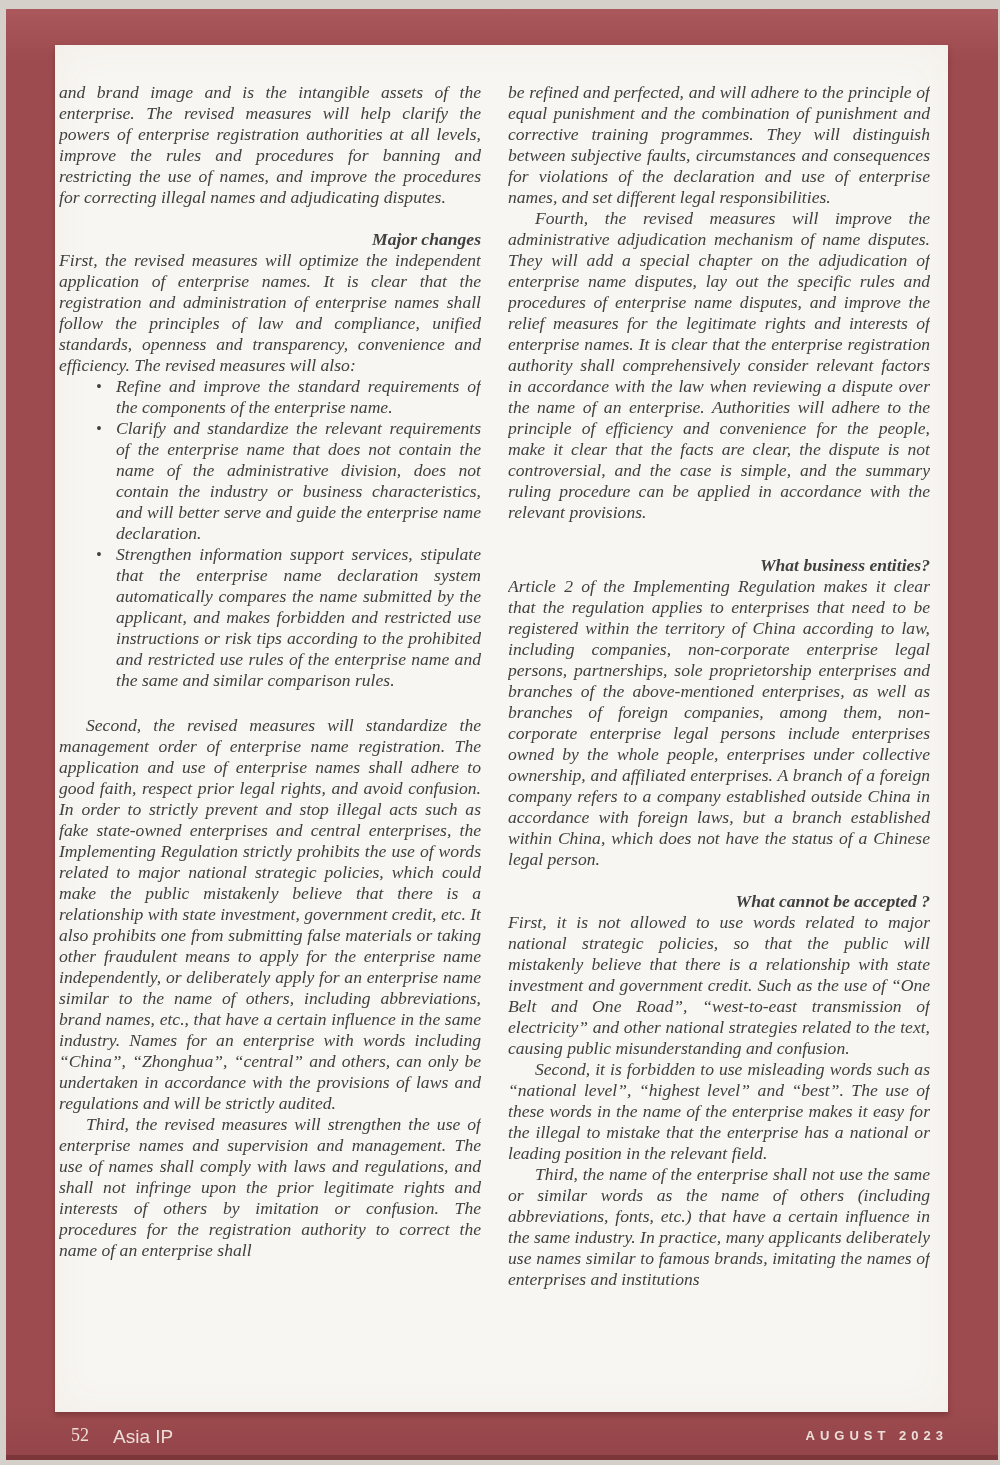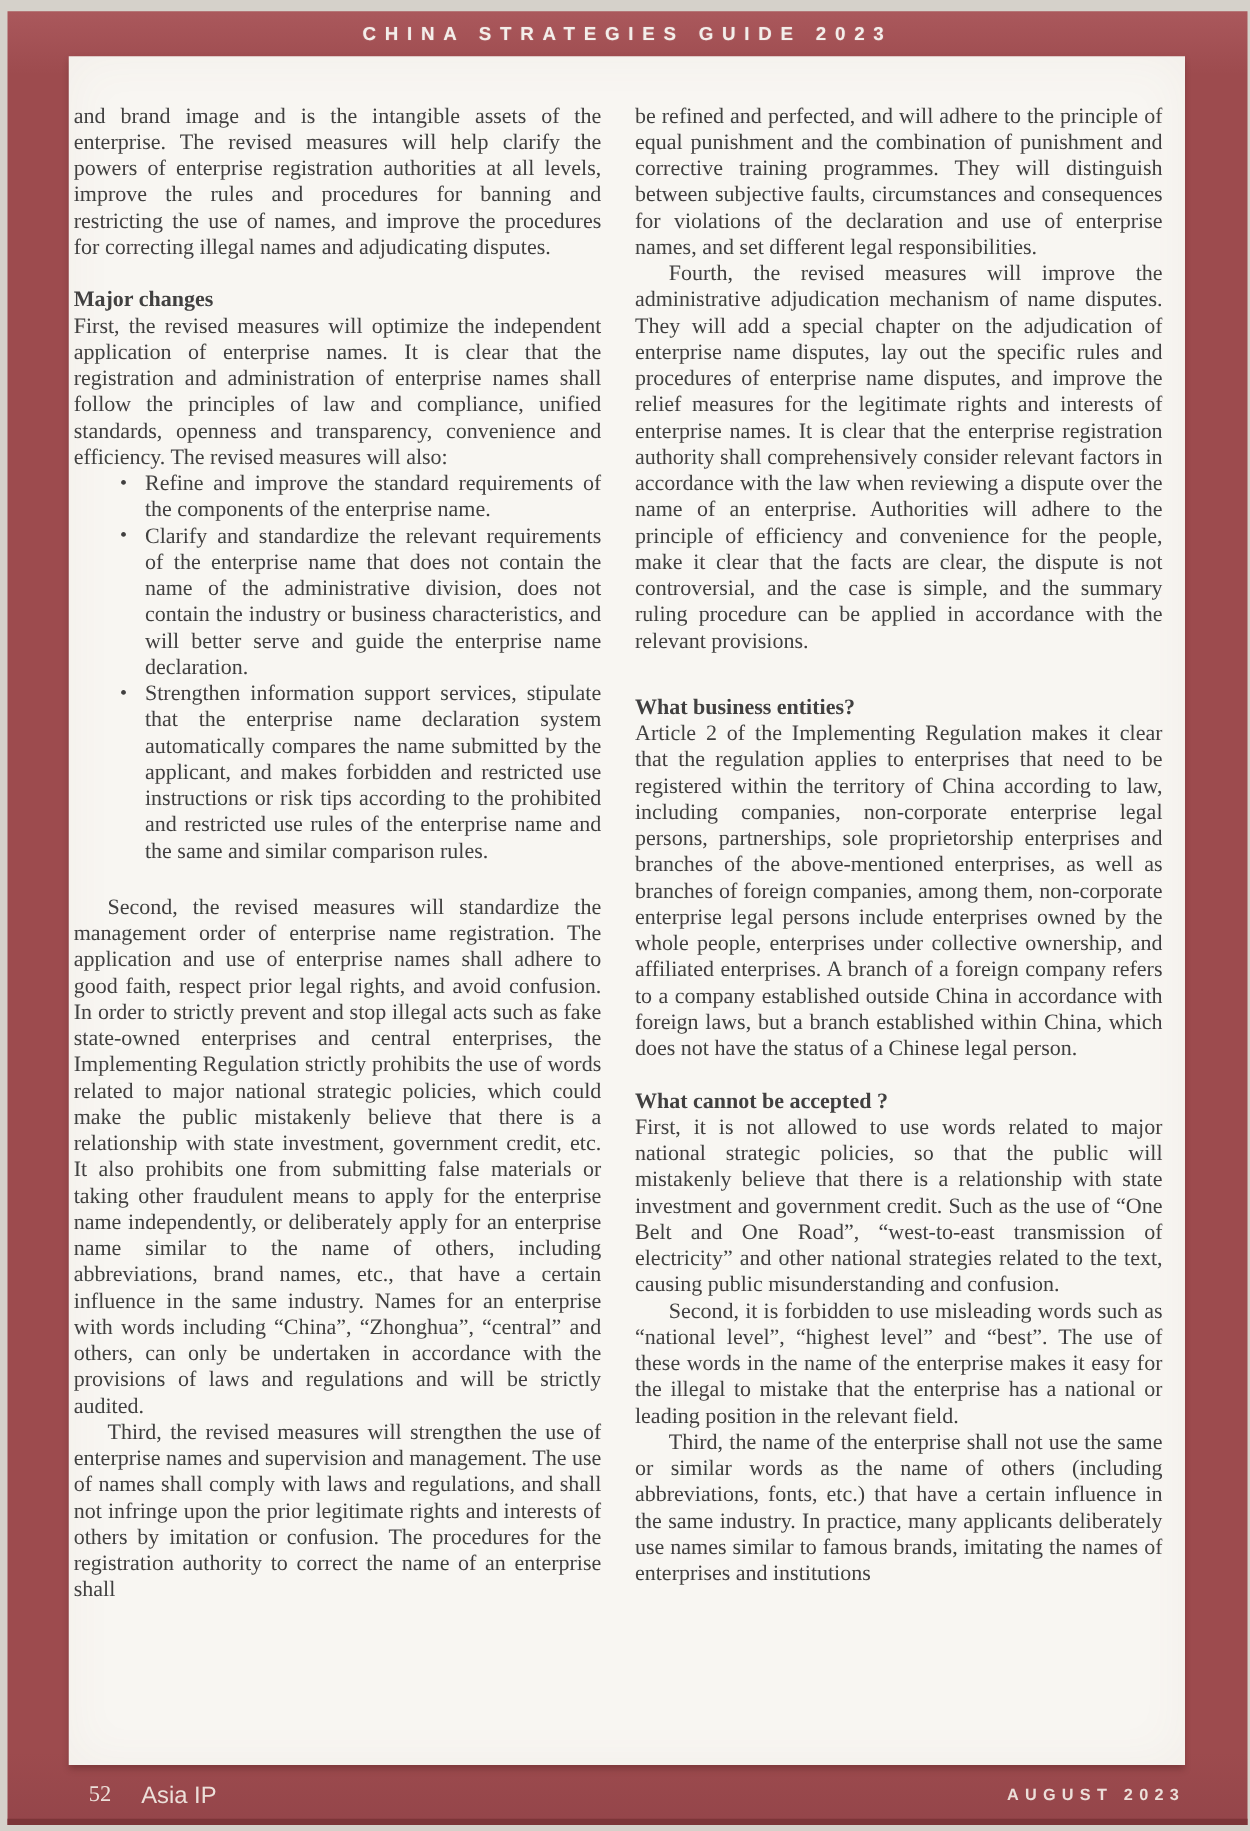--- a/index.html
+++ b/index.html
@@ -27,37 +27,38 @@
     font-weight: bold; font-size: 15px; letter-spacing: 7px;
     color: var(--header-text, #f3eeea);
     text-shadow: 0 0 1px rgba(255,255,255,0.4);
   }
   
   .page {
     position: absolute; left: 49px; top: 36px; right: 50px; bottom: 48px;
     background: var(--page-bg, #f8f6f2);
     box-shadow: 0 3px 5px rgba(70,25,25,0.35), inset 0 0 40px rgba(130,90,70,0.05);
     overflow: hidden;
+    font-style: italic;
   }
   .col {
     position: absolute; top: 37px; bottom: 8px; width: 422px;
     text-align: justify;
     color: var(--ink, #414040);
     font-size: 17.6px; line-height: 21px;
     overflow: hidden;
   }
   .col-left  { left: 4px; }
   .col-right { left: 453px; }
   .para { margin: 0; }
   .para.indent { text-indent: 27px; }
   .para.gap-md { margin-top: 24px; }
   .heading {
     font-size: 17.6px; line-height: 21px;
     font-weight: bold; margin: 21px 0 0 0;
-    text-align: left;
+    text-align: right;
   }
   .heading.gap-lg { margin-top: 32px; }
   .bullets { margin: 0; padding: 0; list-style: none; }
   .bullet { position: relative; padding-left: 57px; }
   .bullet::before {
     content: "\2022";
     position: absolute; left: 37px; top: 0;
     font-size: 16px;
   }
   
@@ -79,21 +80,20 @@
     font-family: Liberation Sans, sans-serif;
     font-weight: bold; font-size: 13px; letter-spacing: 5px;
     position: absolute; right: 0; top: 6px;
   }
 </style>
 </head>
 <body>
 
 <div class="frame">
 
-  <div class="band-title">CHINA STRATEGIES GUIDE 2023</div>
 
   <div class="page">
 
     <div class="col col-left">
       <p class="para">and brand image and is the intangible assets of the enterprise. The revised measures will help clarify the powers of enterprise registration authorities at all levels, improve the rules and procedures for banning and restricting the use of names, and improve the procedures for correcting illegal names and adjudicating disputes.</p>
       <h3 class="heading">Major changes</h3>
       <p class="para">First, the revised measures will optimize the independent application of enterprise names. It is clear that the registration and administration of enterprise names shall follow the principles of law and compliance, unified standards, openness and transparency, convenience and efficiency. The revised measures will also:</p>
       <ul class="bullets">
         <li class="bullet">Refine and improve the standard requirements of the components of the enterprise name.</li>
         <li class="bullet">Clarify and standardize the relevant requirements of the enterprise name that does not contain the name of the administrative division, does not contain the industry or business characteristics, and will better serve and guide the enterprise name declaration.</li>

